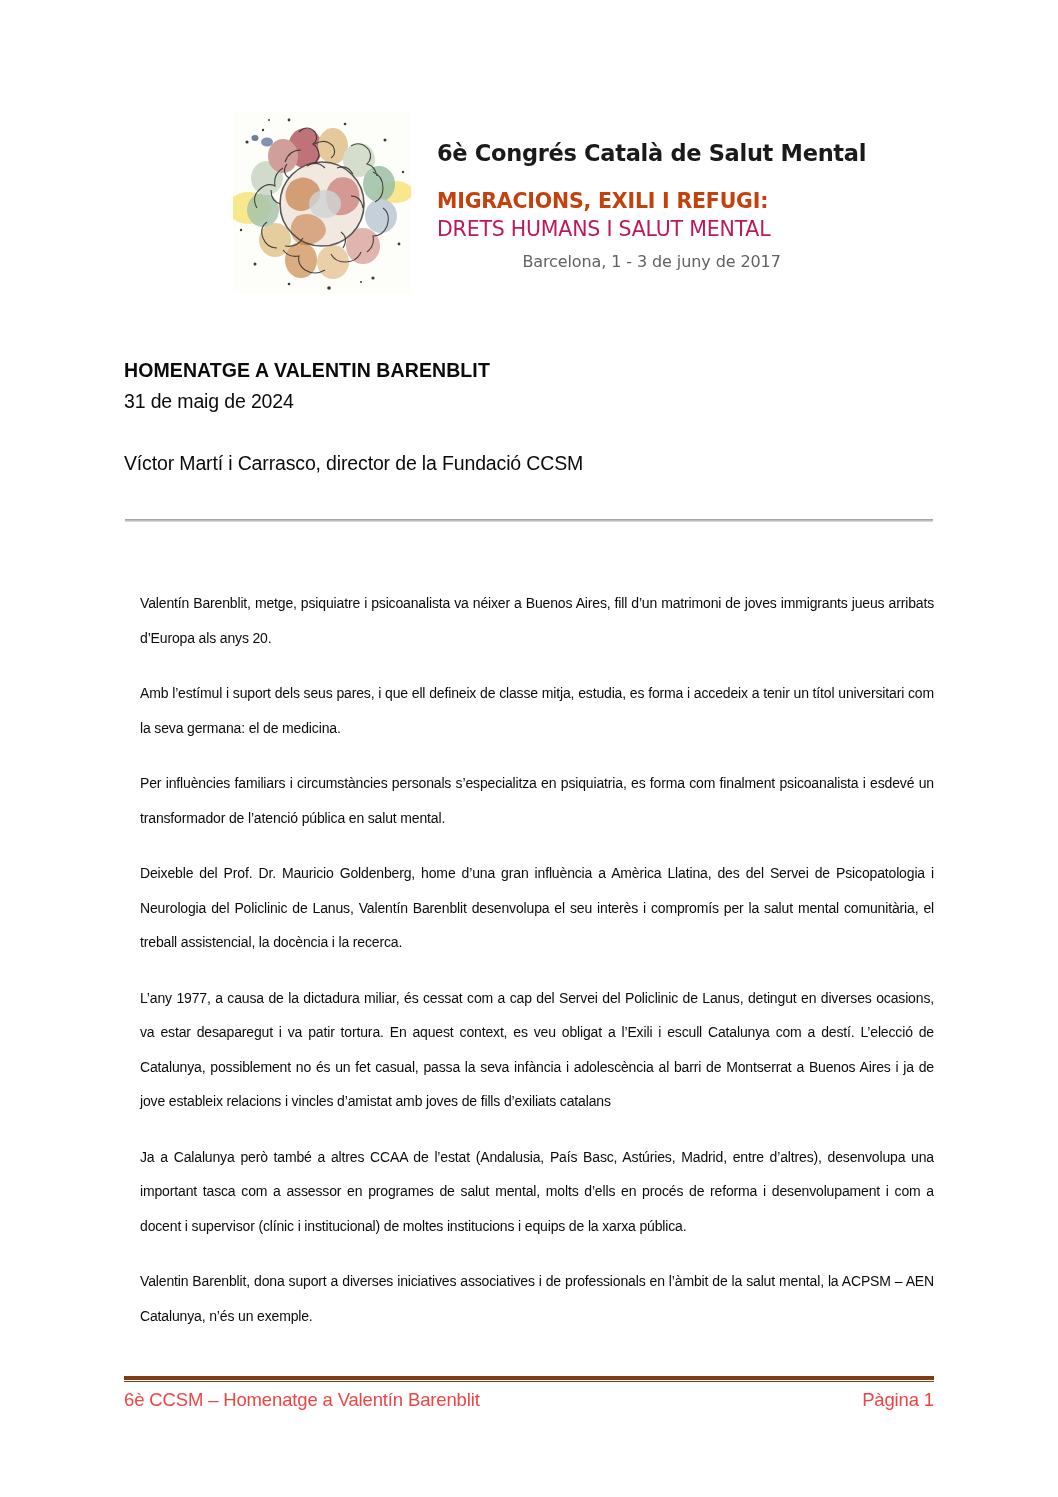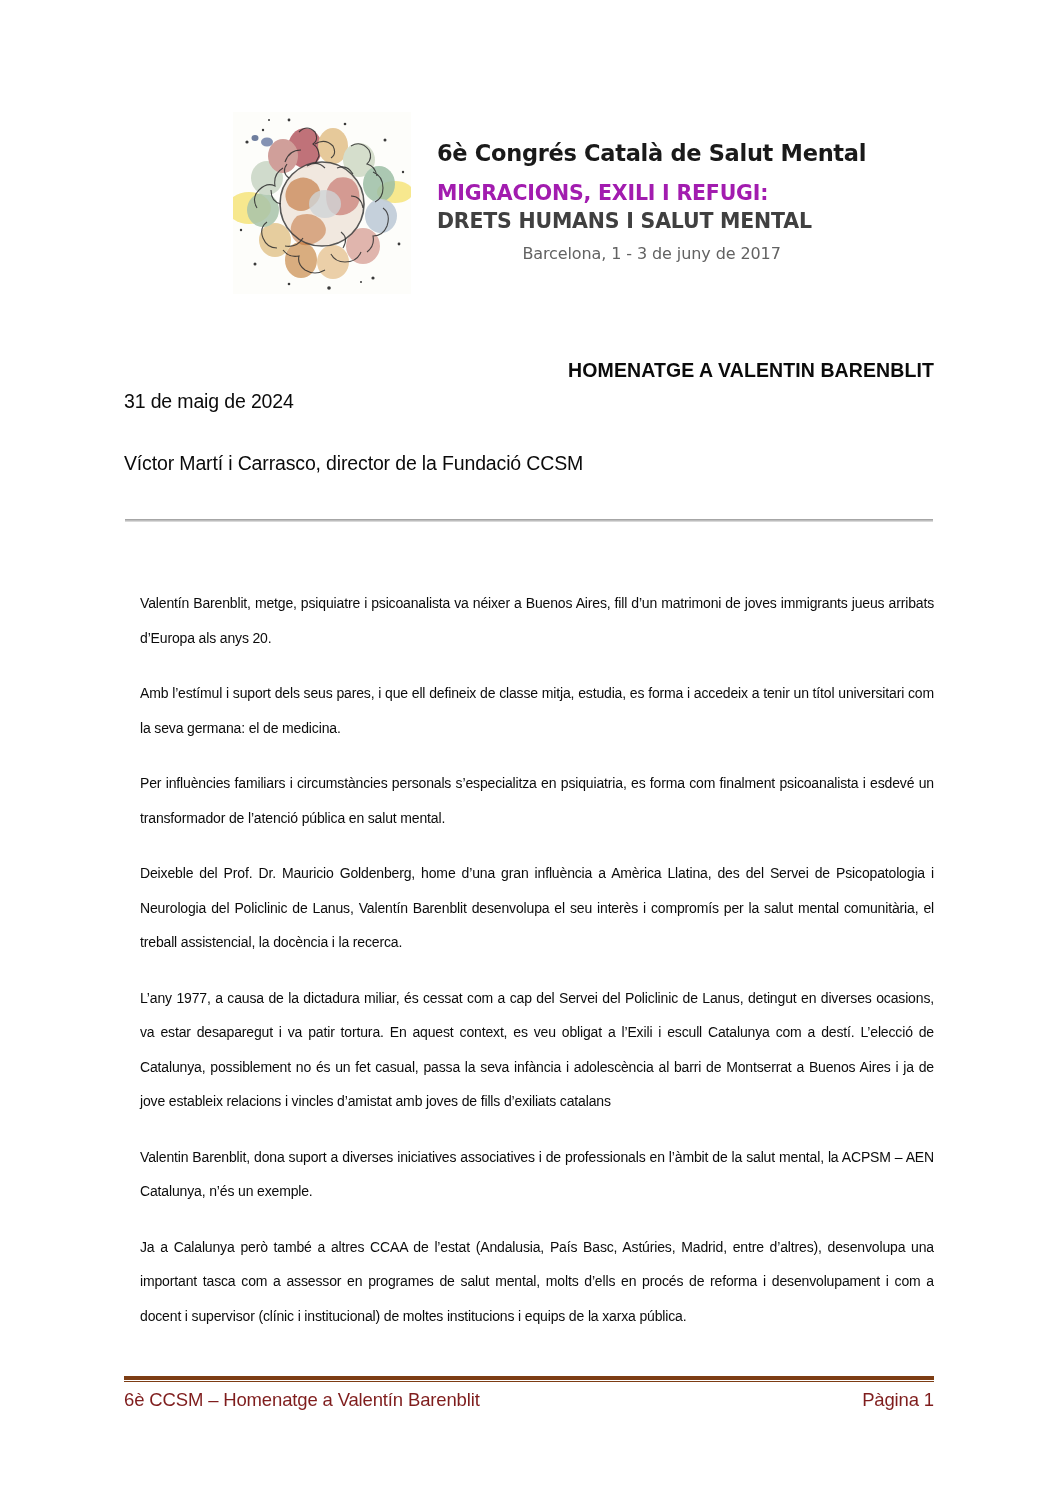--- a/index.html
+++ b/index.html
@@ -51,31 +51,31 @@
     letter-spacing: -0.3px;
     color: #1a1a1a;
     line-height: 1.18;
     white-space: nowrap;
   }
   .banner-sub {
     font-family: "DejaVu Sans", sans-serif;
     font-weight: bold;
     font-size: 20.5px;
     letter-spacing: -0.2px;
-    color: #a21caf;
+    color: #c2410c;
     line-height: 1.38;
     white-space: nowrap;
-    margin-top: 12px;
+    margin-top: 20px;
   }
   .banner-sub2 {
     font-family: "DejaVu Sans", sans-serif;
-    font-weight: bold;
+    font-weight: normal;
     font-size: 20.5px;
     letter-spacing: -0.2px;
-    color: #404040;
+    color: #be185d;
     line-height: 1.38;
     white-space: nowrap;
   }
   .banner-date {
     font-family: "DejaVu Sans", sans-serif;
     font-size: 16px;
     color: #626262;
     margin-top: 9px;
     white-space: nowrap;
     letter-spacing: -0.1px;
@@ -91,21 +91,20 @@
   }
   .doc-head .line {
     font-size: 19.5px;
     line-height: 31px;
     color: #0b0b0b;
     letter-spacing: -0.15px;
   }
   .doc-head .line.bold {
     font-weight: bold;
     letter-spacing: 0.1px;
-    text-align: right;
   }
   .doc-head .spacer { height: 31px; }
 
   .head-rule {
     position: absolute;
     left: 125px;
     top: 519px;
     width: 808px;
     height: 3px;
     background: linear-gradient(to bottom, #a6a6a6 0 1px, #bdbdbd 1px 2px, #d9d9d9 2px 3px);
@@ -150,21 +149,21 @@
   }
   .footer {
     position: absolute;
     left: 124px;
     top: 1389px;
     width: 810px;
     display: flex;
     justify-content: space-between;
     align-items: baseline;
     font-size: 18.5px;
-    color: #7f1d1d;
+    color: #ef4444;
     letter-spacing: -0.15px;
   }
 </style>
 </head>
 <body>
 
 <div class="page">
 
   <div class="banner">
 
@@ -245,22 +244,22 @@
   </div>
 
   <div class="head-rule"></div>
 
   <div class="body-text">
     <p>Valentín Barenblit, metge, psiquiatre i psicoanalista va néixer a Buenos Aires, fill d’un matrimoni de joves immigrants jueus arribats d’Europa als anys 20.</p>
     <p>Amb l’estímul i suport dels seus pares, i que ell defineix de classe mitja, estudia, es forma i accedeix a tenir un títol universitari com la seva germana: el de medicina.</p>
     <p>Per influències familiars i circumstàncies personals s’especialitza en psiquiatria, es forma com finalment psicoanalista i esdevé un transformador de l’atenció pública en salut mental.</p>
     <p>Deixeble del Prof. Dr. Mauricio Goldenberg, home d’una gran influència a Amèrica Llatina, des del Servei de Psicopatologia i Neurologia del Policlinic de Lanus, Valentín Barenblit desenvolupa el seu interès i compromís per la salut mental comunitària, el treball assistencial, la docència i la recerca.</p>
     <p>L’any 1977, a causa de la dictadura miliar, és cessat com a cap del Servei del Policlinic de Lanus, detingut en diverses ocasions, va estar desaparegut i va patir tortura. En aquest context, es veu obligat a l’Exili i escull Catalunya com a destí. L’elecció de Catalunya, possiblement no és un fet casual, passa la seva infància i adolescència al barri de Montserrat a Buenos Aires  i ja de jove estableix relacions i vincles d’amistat amb joves de fills d’exiliats catalans</p>
+    <p>Ja a Calalunya però també a altres CCAA de l’estat (Andalusia, País Basc, Astúries, Madrid, entre d’altres), desenvolupa una important tasca com a assessor en programes de salut mental, molts d’ells en procés de reforma i desenvolupament i com a docent i supervisor (clínic i institucional) de moltes institucions i equips de la xarxa pública.</p>
     <p>Valentin Barenblit, dona suport a diverses iniciatives associatives i de professionals en l’àmbit de la salut mental, la ACPSM – AEN Catalunya, n’és un exemple.</p>
-    <p>Ja a Calalunya però també a altres CCAA de l’estat (Andalusia, País Basc, Astúries, Madrid, entre d’altres), desenvolupa una important tasca com a assessor en programes de salut mental, molts d’ells en procés de reforma i desenvolupament i com a docent i supervisor (clínic i institucional) de moltes institucions i equips de la xarxa pública.</p>
   </div>
 
   <div class="footer-rule">
     <div class="thick"></div>
     <div class="thin"></div>
   </div>
   <div class="footer">
     <span>6è CCSM – Homenatge a Valentín Barenblit</span>
     <span>Pàgina 1</span>
   </div>

